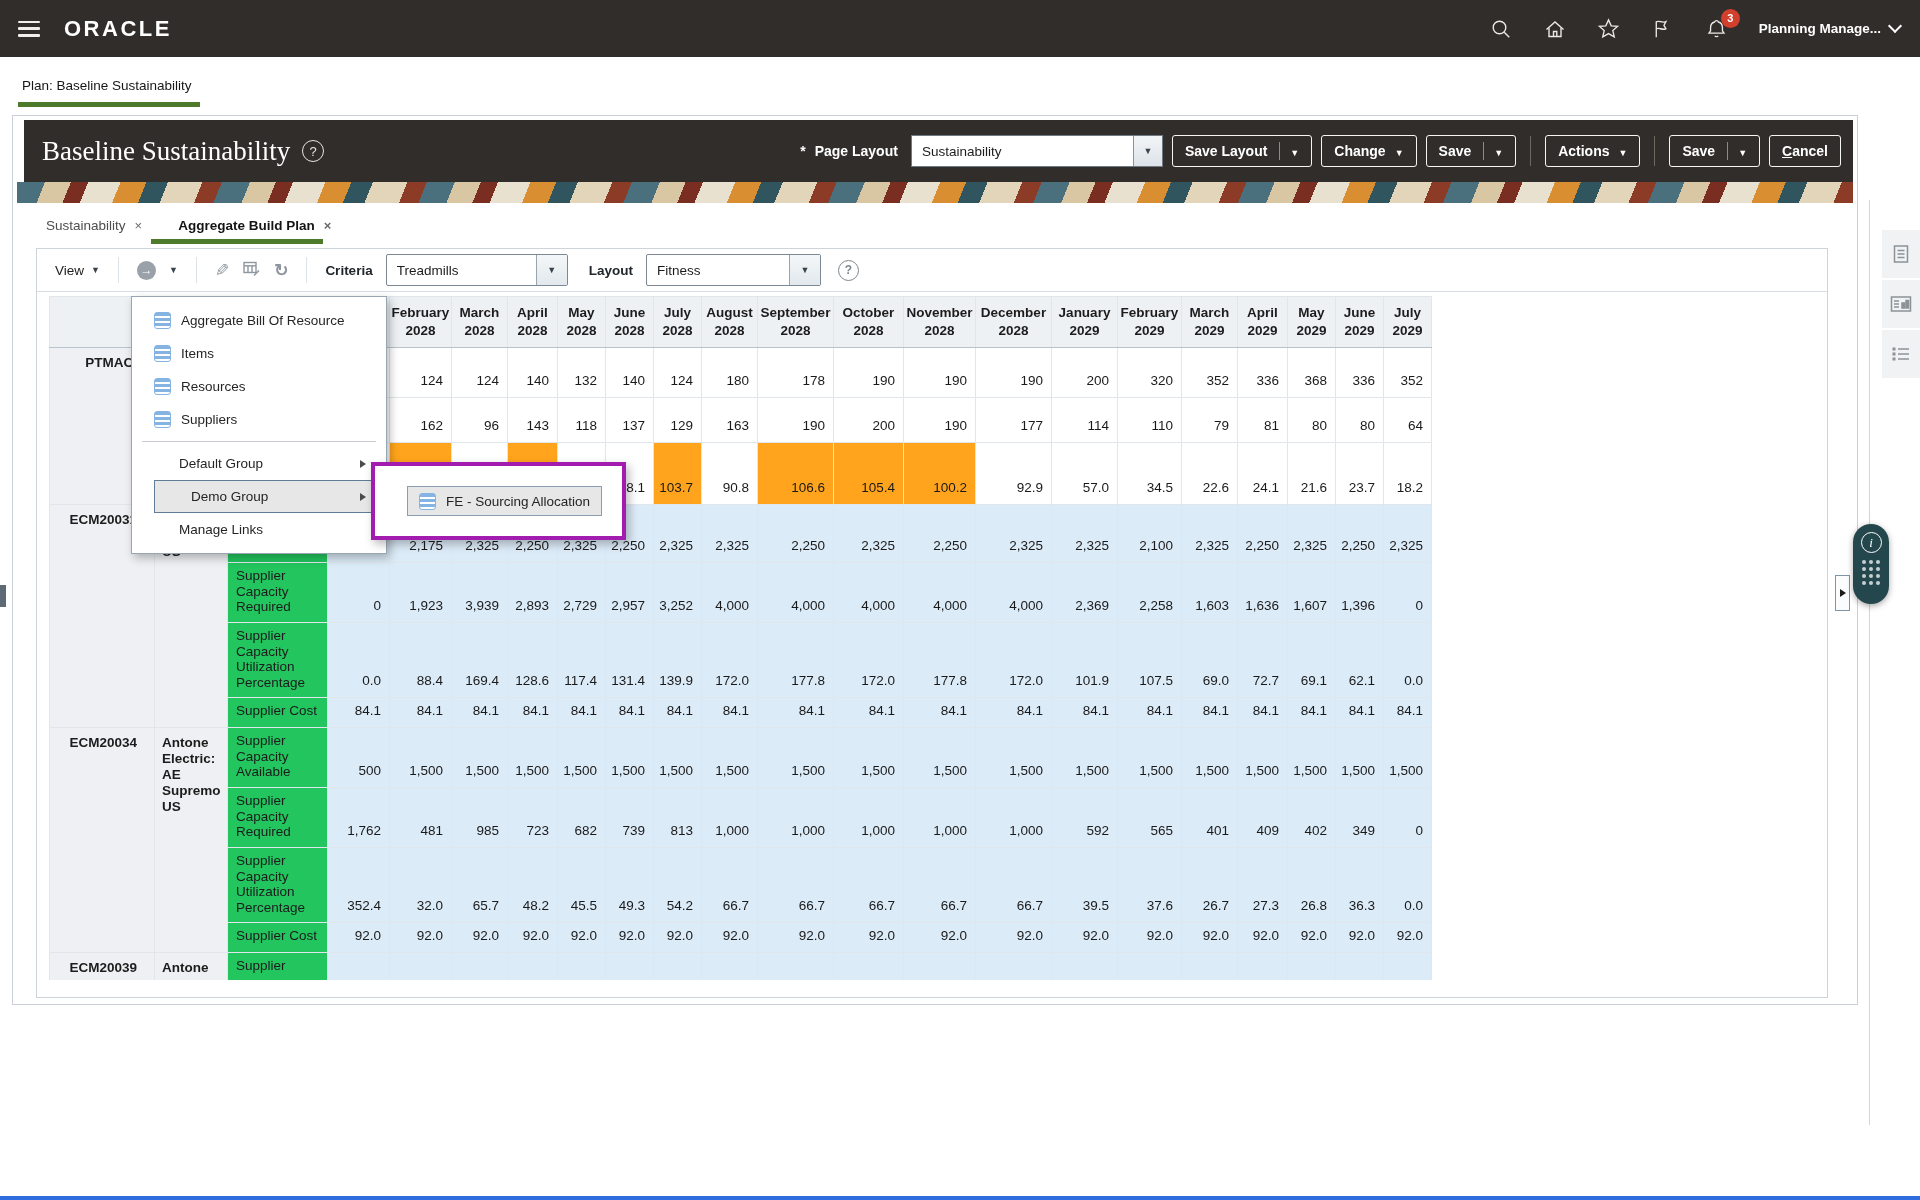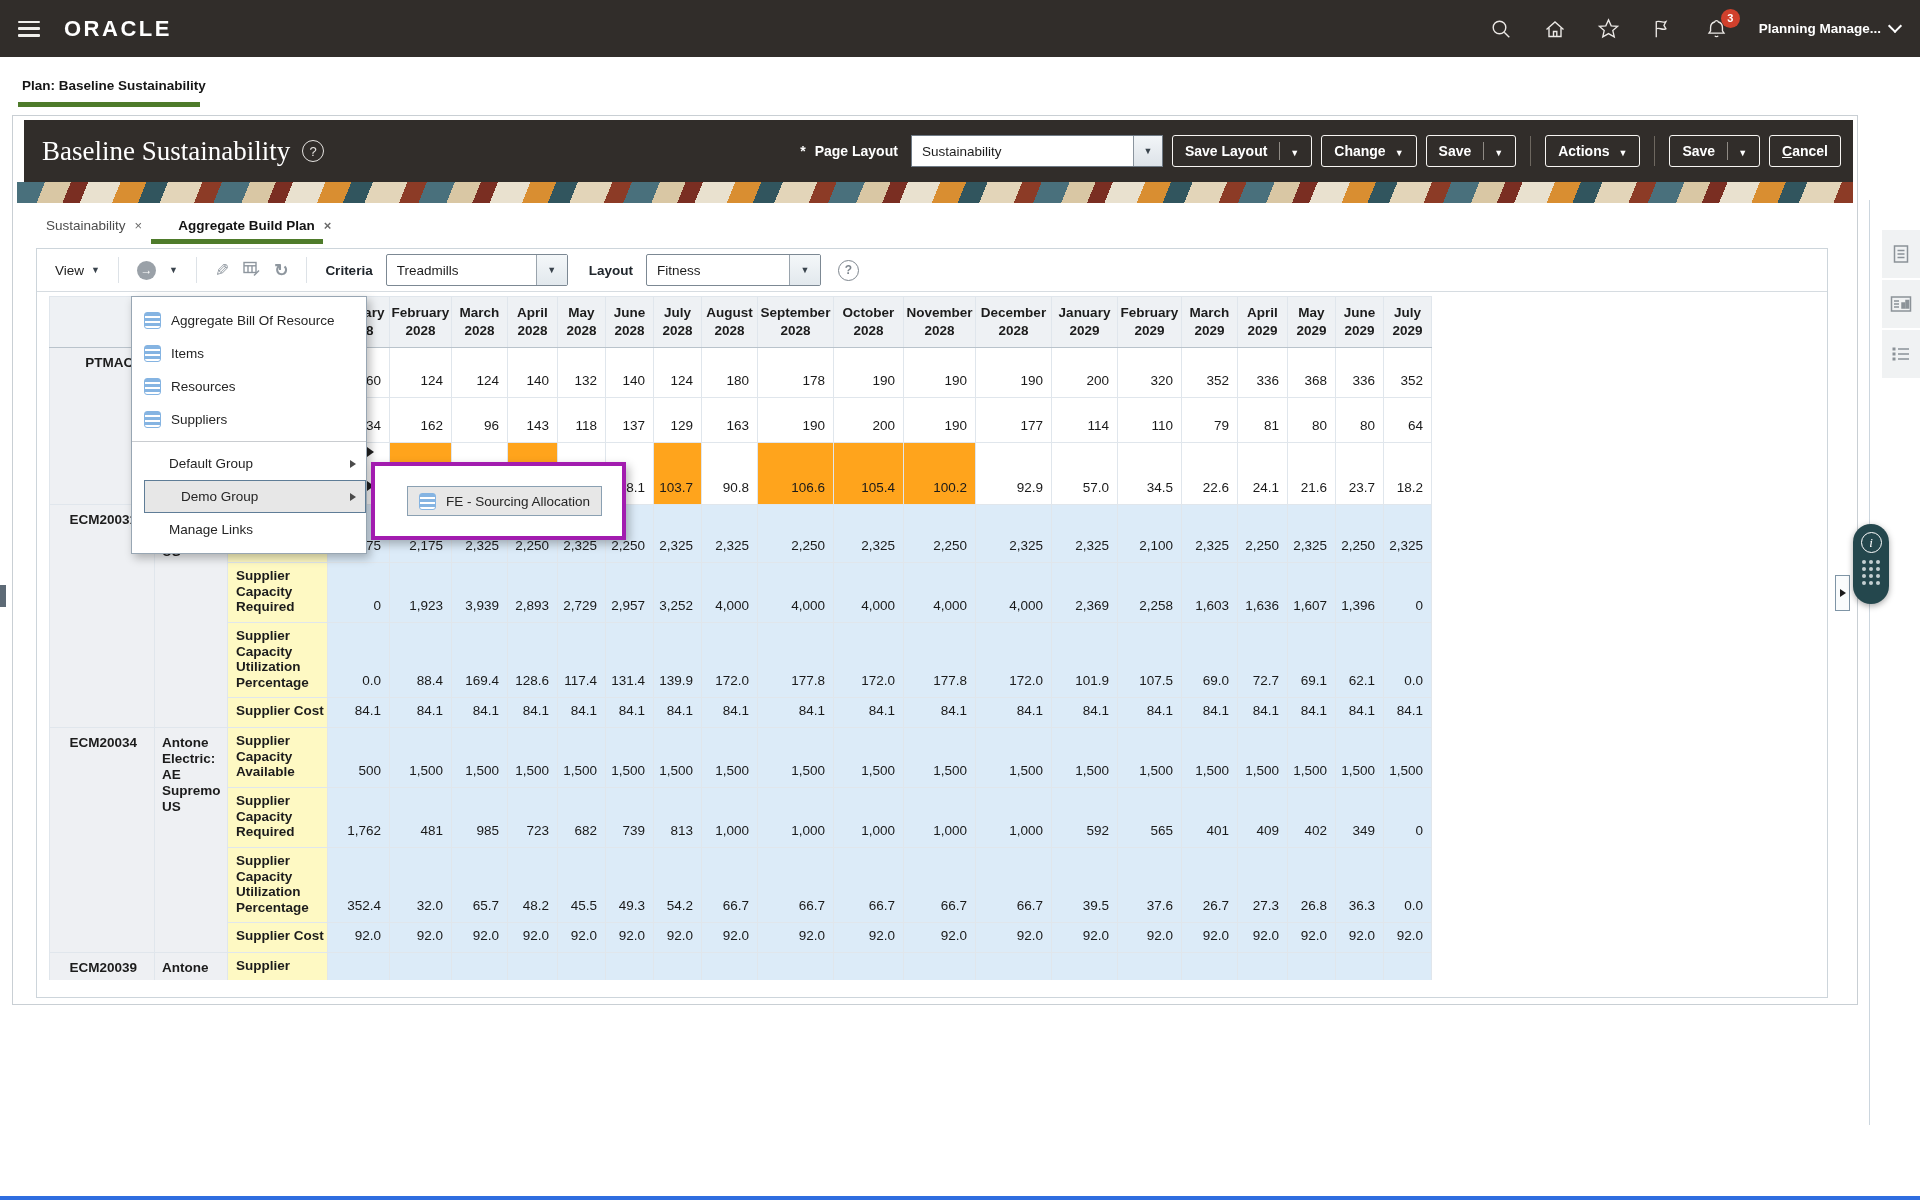--- a/index.html
+++ b/index.html
@@ -15,21 +15,21 @@
   .topbar-right{margin-left:auto;display:flex;align-items:center;gap:30px;margin-right:20px;}
   .tico{position:relative;width:24px;height:24px;display:flex;align-items:center;justify-content:center;}
   .tico svg{stroke:#ece9e6;fill:none;stroke-width:1.4;}
   .badge{position:absolute;top:-8px;right:-11px;min-width:19px;height:19px;border-radius:50%;
          background:#d0402c;color:#fff;font-size:11px;font-weight:bold;display:flex;align-items:center;justify-content:center;}
   .user{color:#fff;font-weight:bold;font-size:13.5px;display:flex;align-items:center;gap:9px;cursor:pointer;}
   .chev{width:8px;height:8px;border-right:2px solid #fff;border-bottom:2px solid #fff;transform:rotate(45deg);margin-top:-5px;}
 
   
   .planstrip{position:absolute;left:0;top:57px;width:1920px;height:58px;background:#fff;}
-  .plan-label{position:absolute;left:22px;top:21px;font-size:13.5px;font-weight:bold;color:#161616;}
+  .plan-label{position:absolute;left:22px;top:21px;font-size:13.5px;font-weight:normal;color:#161616;}
   .plan-underline{position:absolute;left:18px;top:45px;width:182px;height:5px;background:#4e7b2b;}
 
   
   .mainpanel{position:absolute;left:12px;top:115px;width:1844px;height:888px;border:1px solid #c9cfd4;background:#fff;}
   .phead{position:absolute;left:4px;top:4px;right:4px;height:62px;background:#312d2a;display:flex;align-items:center;color:#fff;margin-left:7px;}
   .ptitle{font-family:"Liberation Serif",serif;font-size:27px;margin-left:18px;}
   .qmark{width:20px;height:20px;border:1.5px solid #e6e4e1;border-radius:50%;margin-left:12px;
          display:flex;align-items:center;justify-content:center;font-size:13px;color:#e6e4e1;}
   .qmark::after{content:"?";}
   .phead-right{margin-left:auto;display:flex;align-items:center;gap:9px;margin-right:12px;}
@@ -84,26 +84,26 @@
   .tablewrap{position:absolute;left:0;top:42px;width:1788px;height:689px;overflow:hidden;}
   table{border-collapse:collapse;table-layout:fixed;margin:5px 0 0 12px;width:1382px;}
   th,td{border:1px solid #e0e6ec;font-size:13.5px;overflow:hidden;padding:0;}
   thead td{background:#eef1f4;font-weight:bold;text-align:center;height:50px;border-bottom:1px solid #b9c3cb;line-height:1.3;vertical-align:middle;}
   td.val{text-align:right;padding:0 8px 9px 0;vertical-align:bottom;background:#fff;color:#1a1a1a;}
   tr.blue td.val{background:#dcebf8;}
   td.val.o{background:#ffa41c;}
   td.val.a{background:#d2870e;}
   td.item{background:#eef0f3;text-align:right;vertical-align:top;padding:7px 17px 0 2px;font-weight:bold;}
   td.supp{background:#eef0f3;text-align:left;vertical-align:top;padding:7px 2px 0 7px;font-weight:bold;line-height:1.18;}
-  td.meas{background:#fef9c3;text-align:left;vertical-align:top;padding:5px 2px 0 8px;font-weight:bold;line-height:1.16;margin-top:10px;}
+  td.meas{background:#22c55e;text-align:left;vertical-align:top;padding:5px 2px 0 8px;font-weight:normal;line-height:1.16;margin-top:10px;}
   tr.gstart td{border-top:1px solid #c3cdd5;}
 
   
   .ctx-menu{position:absolute;left:131px;top:296px;width:234px;background:#fff;border:1px solid #98a6b3;
-            box-shadow:3px 4px 9px rgba(0,0,0,.28);padding:7px 0;z-index:50;}
+            box-shadow:3px 4px 9px rgba(0,0,0,.28);padding:7px 10px;z-index:50;}
   .mi{height:33px;display:flex;align-items:center;padding:0 10px 0 12px;font-size:13.5px;color:#252525;cursor:pointer;}
   .mi .licon{width:15px;height:15px;border-radius:3px;margin-right:10px;flex:none;
              background:repeating-linear-gradient(180deg,#85b4e2 0 3px,#ffffff 3px 5px);border:1px solid #85b4e2;}
   .mi.indent{padding-left:37px;}
   .mi .sub-arrow{margin-left:auto;width:0;height:0;border-left:6px solid #4b4b4b;border-top:4.5px solid transparent;border-bottom:4.5px solid transparent;}
   .mi.hl{background:#e7e7e7;outline:1px solid #5f7d97;outline-offset:-1px;margin-left:12px;}
   .menu-sep{height:1px;background:#c9ccd0;margin:5px 0;}
   .submenu{position:absolute;left:371px;top:462px;width:207px;background:#fff;border:4px solid #a21caf;
            box-shadow:3px 4px 9px rgba(0,0,0,.28);padding:20px;z-index:51;}
   .submenu .mi{background:#e7e7e7;outline:1px solid #8aa0b2;height:30px;}

